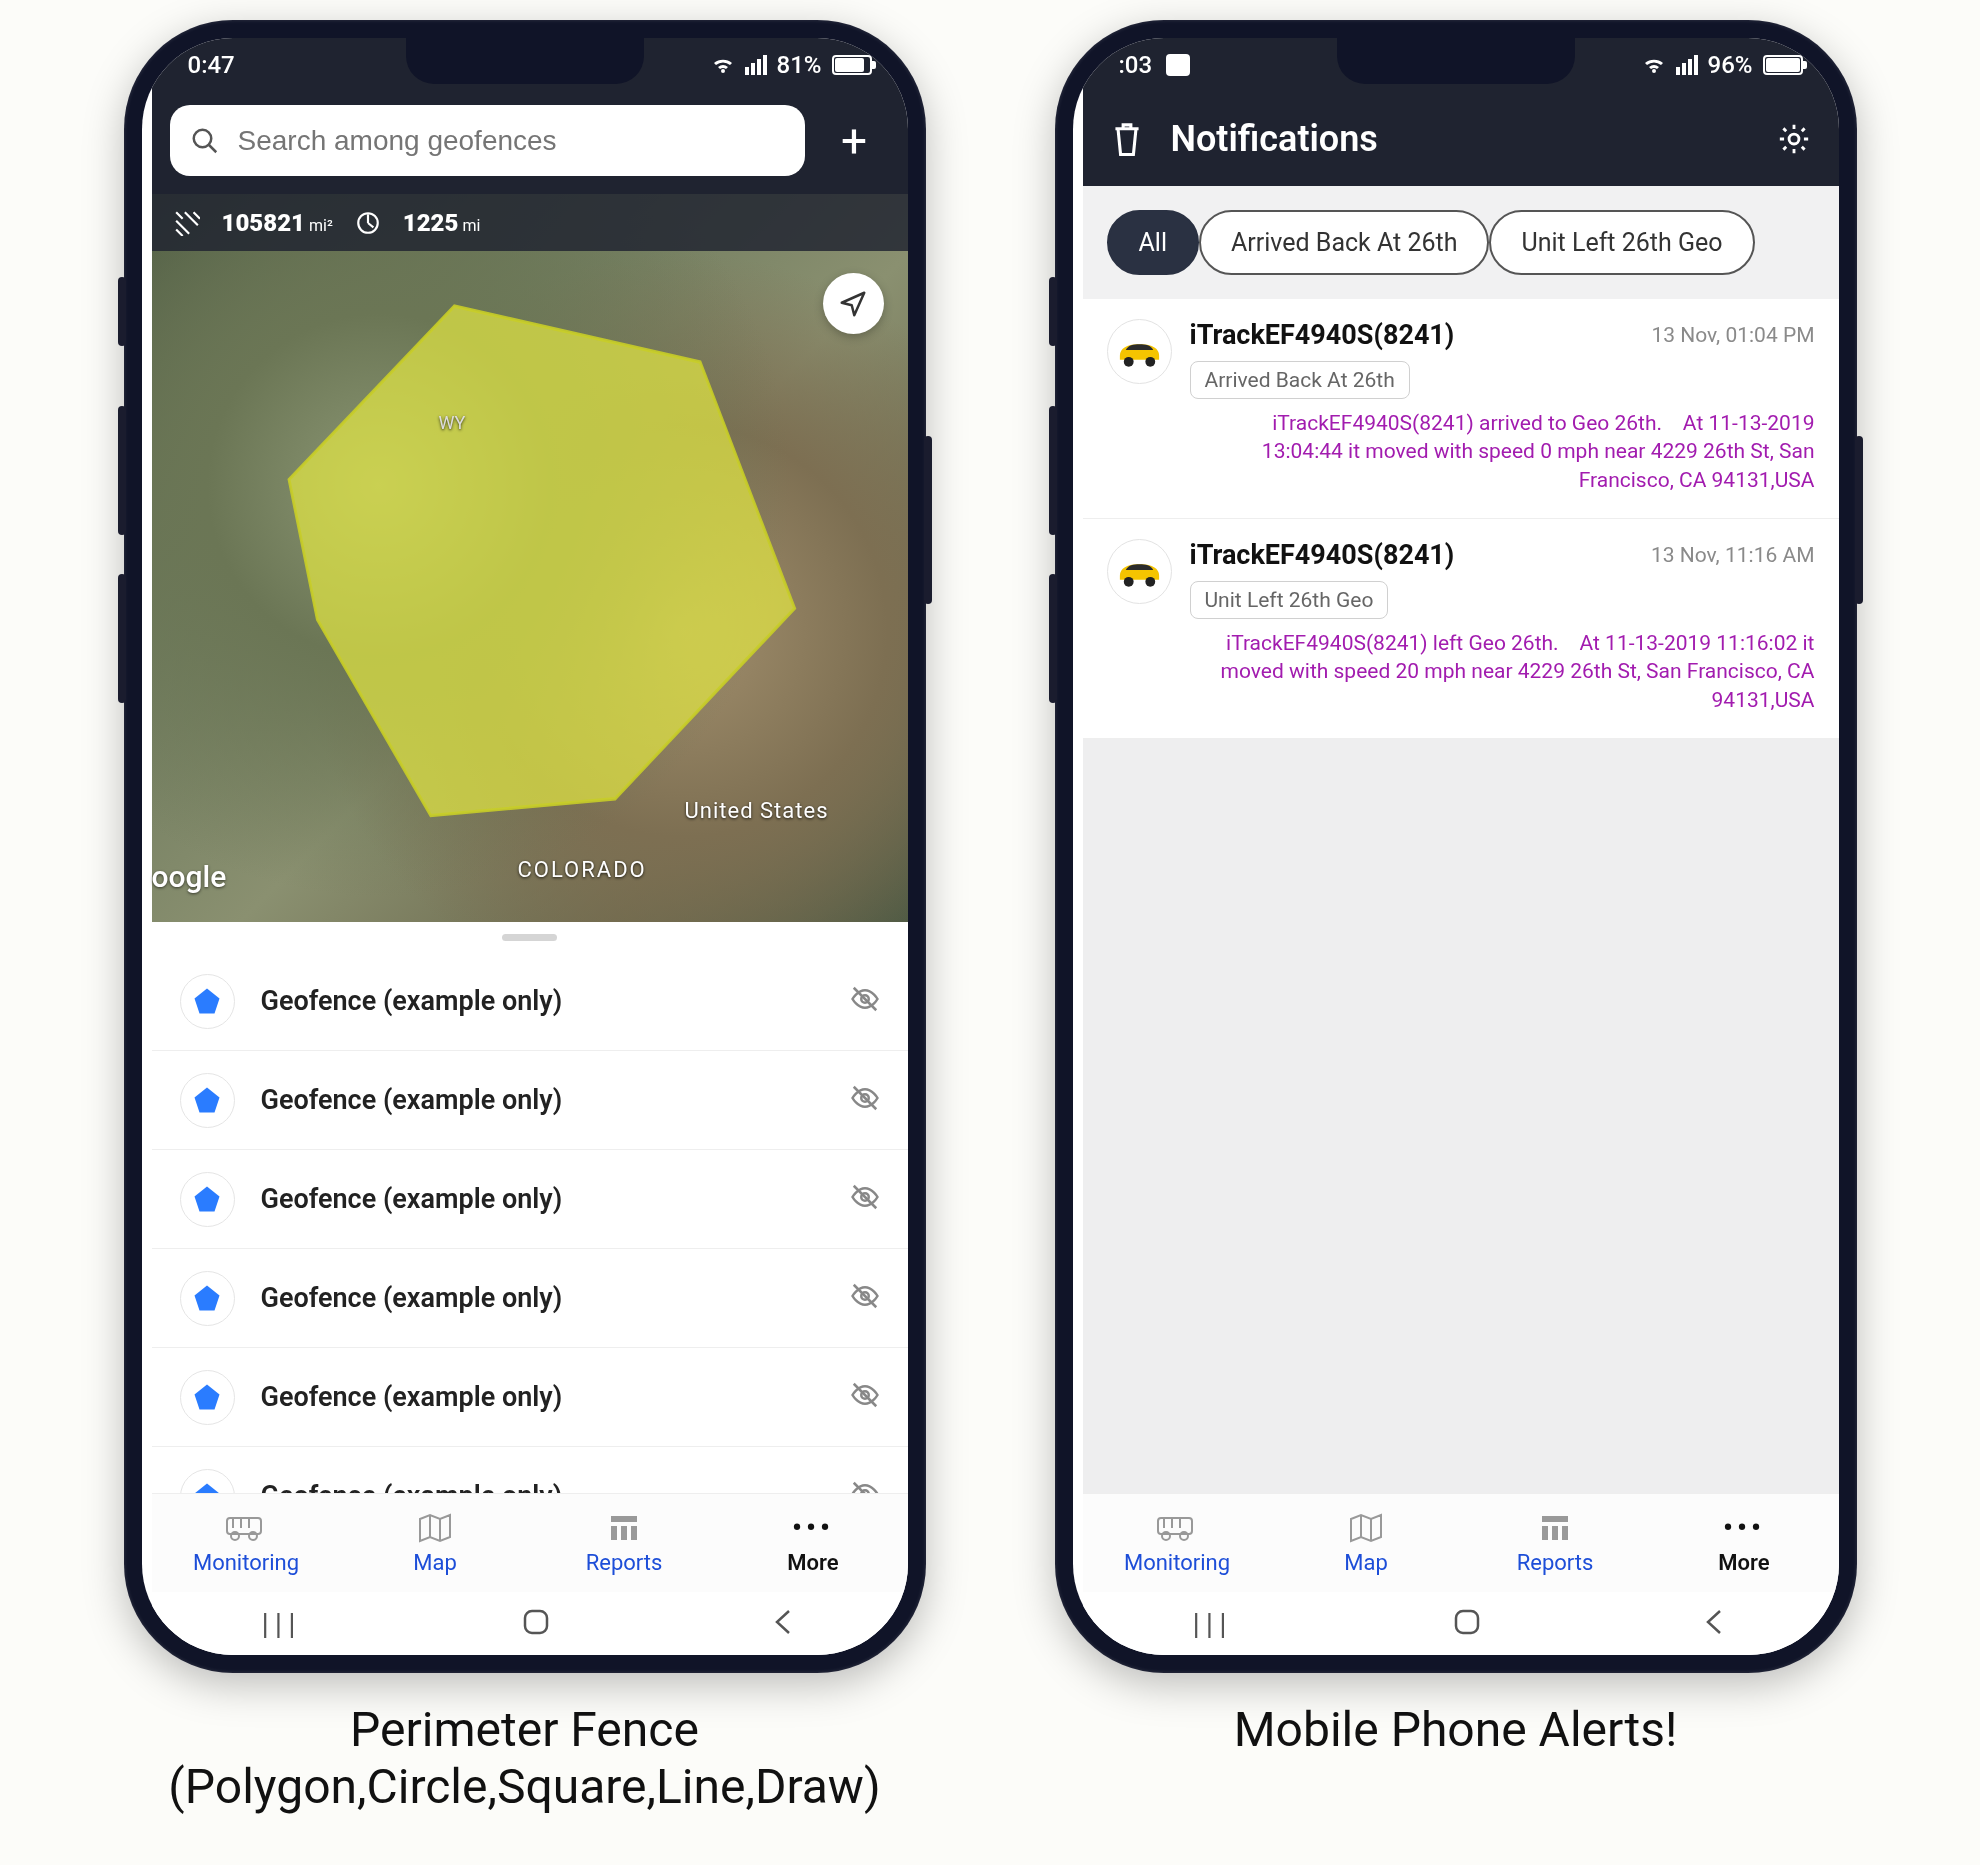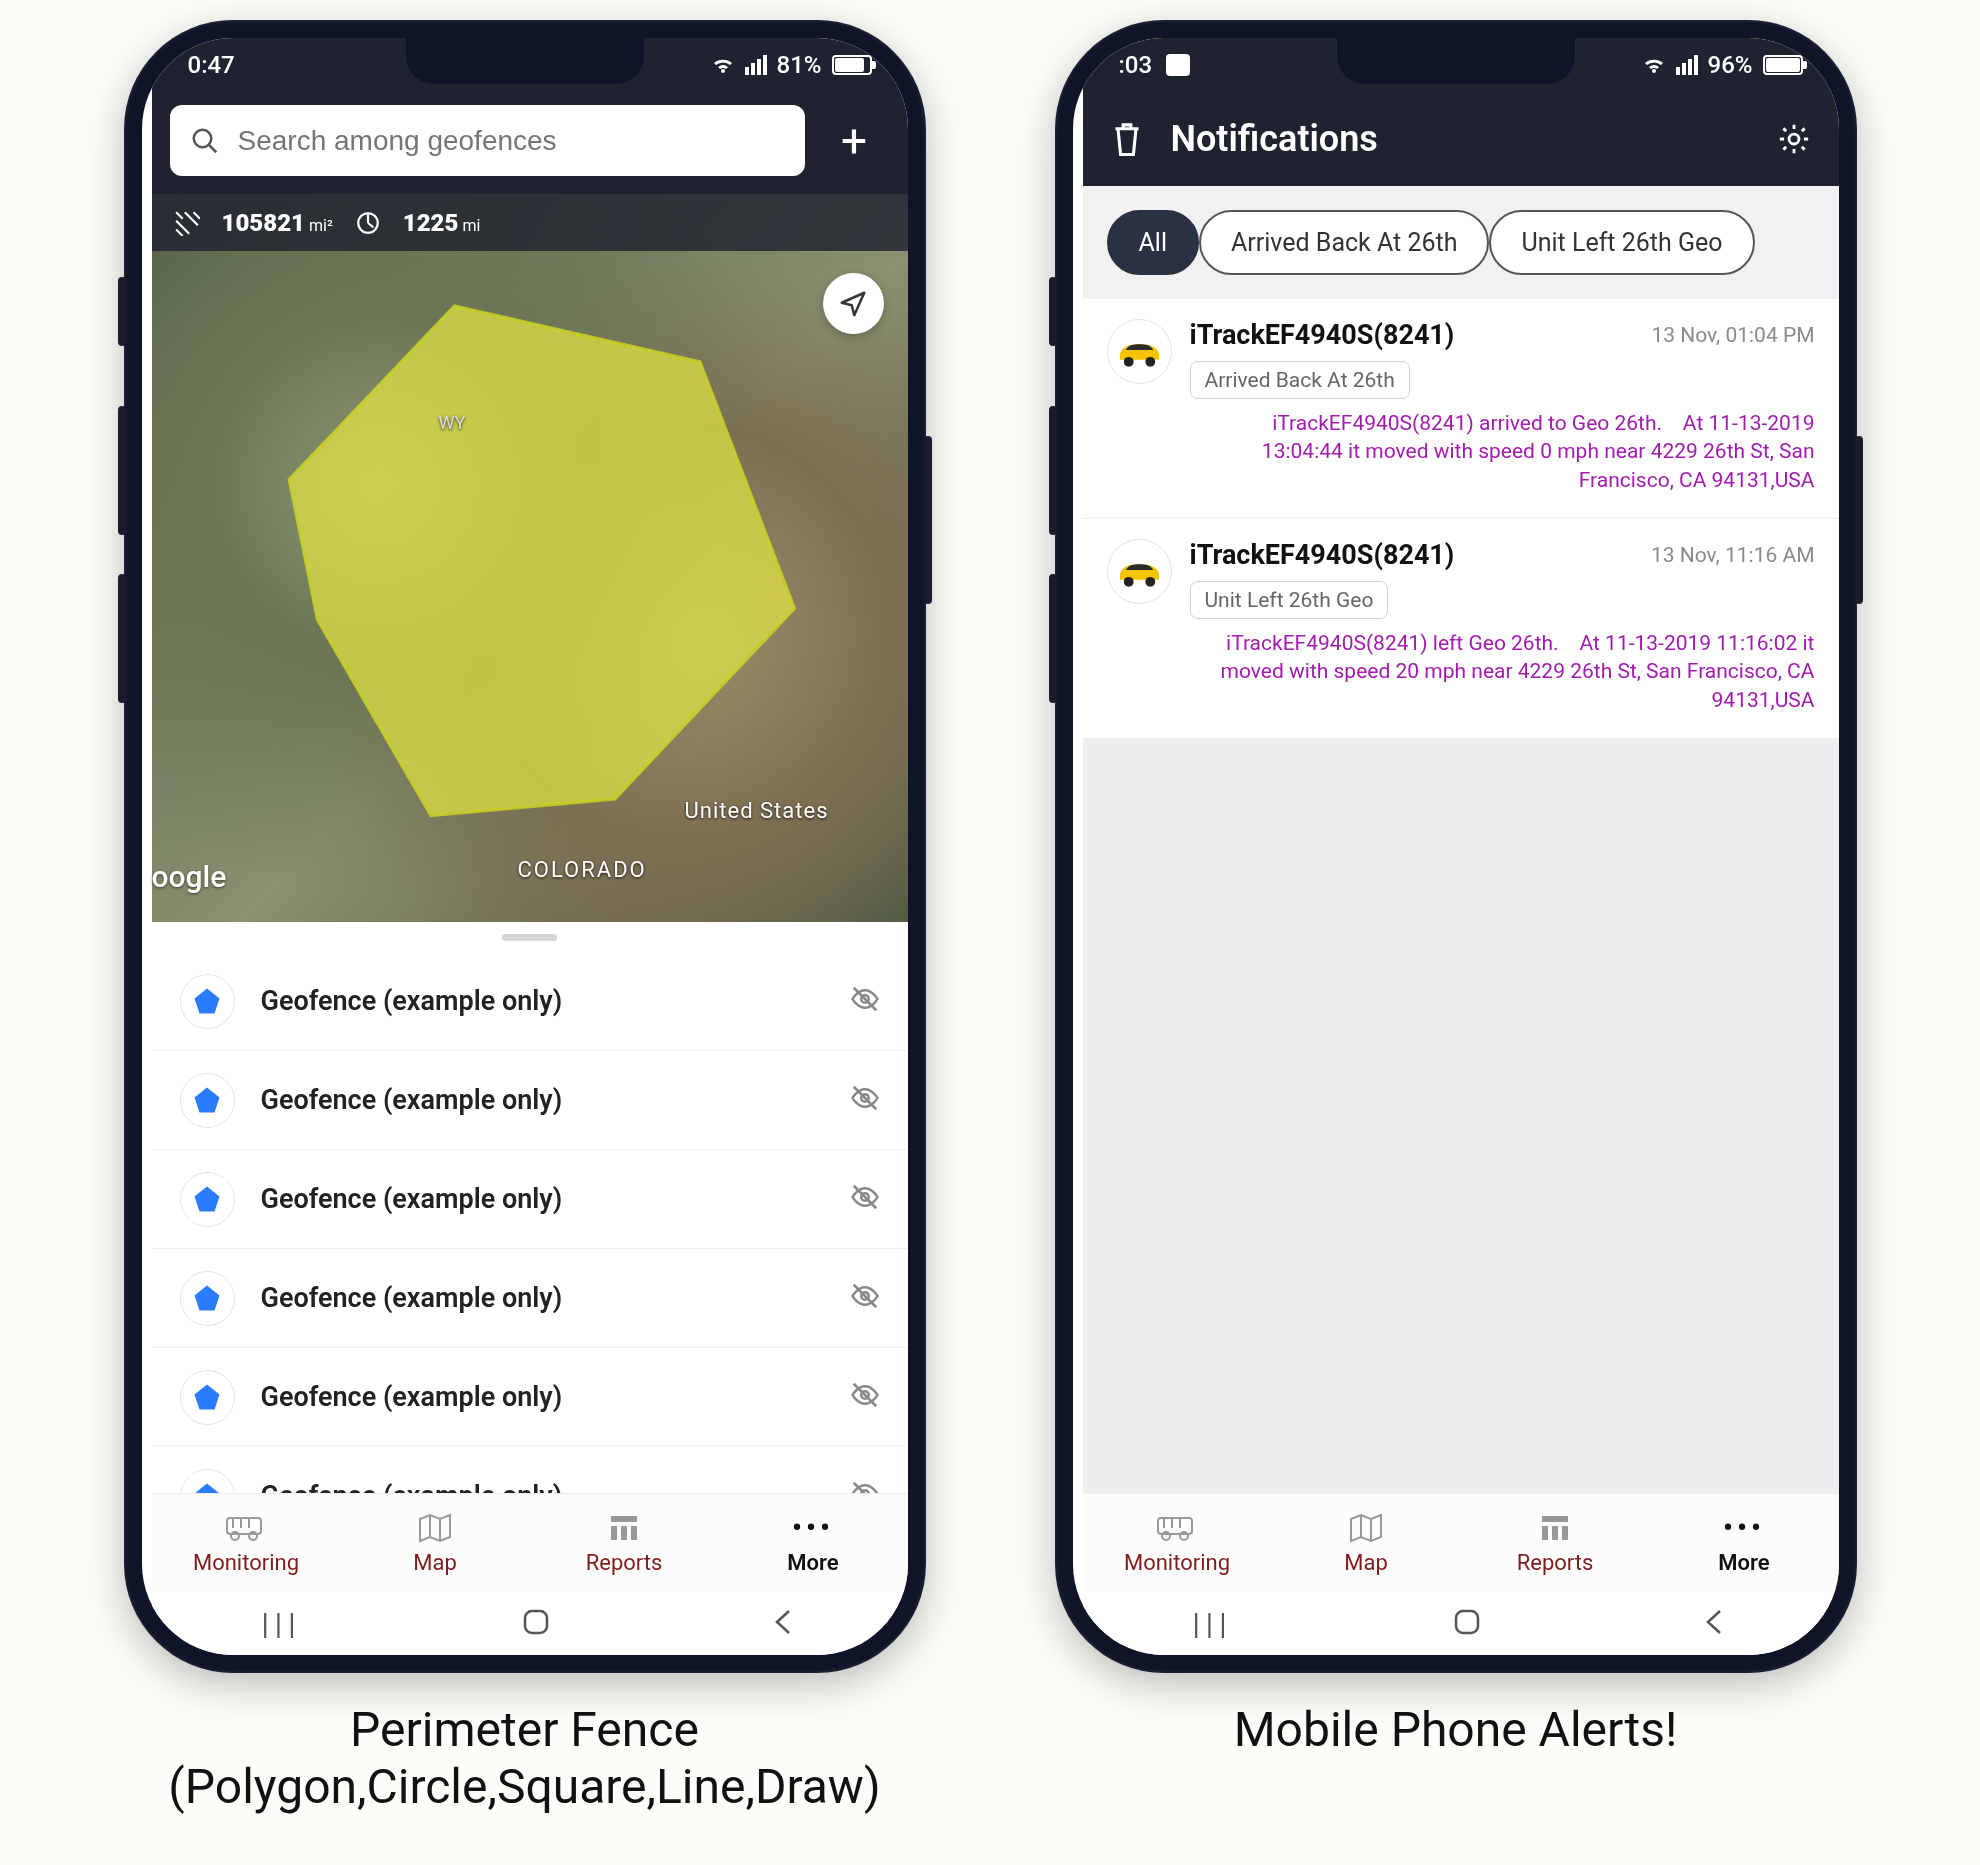--- a/index.html
+++ b/index.html
@@ -71,21 +71,21 @@
   .wifi-ic{width:24px;height:20px;}
   .chat-ic{width:24px;height:22px;background:#fff;border-radius:4px;position:relative;}
   .chat-ic::after{content:'';position:absolute;bottom:-6px;left:6px;border:6px solid transparent;border-top-color:#fff;}
 
   
   .search-row {
     background:#1f2330; padding: 14px 18px 18px 18px;
     display:flex; gap:14px; align-items:center;
   }
   .search-box {
-    flex:1; background:#fff; border-radius:12px; height:71px;
+    flex:1; background:#fff; border-radius:20px; height:71px;
     display:flex; align-items:center; padding:0 20px; gap:18px;
   }
   .search-box input {
     border:none; font-size:28px; flex:1; outline:none; color:#333;
   }
   .add-btn { width:71px; display:flex; align-items:center; justify-content:center; color:#fff; font-size:46px; }
   .map-area {
     position:relative; height:728px;
     background:
       radial-gradient(circle at 30% 40%, #8b9673 0%, #6b7655 25%, transparent 60%),
@@ -122,21 +122,21 @@
     border:1px solid #e5e5e5; display:flex; align-items:center; justify-content:center;
   }
   .geo-name{ font-size:27px; font-weight:600; color:#222; flex:1;}
   .eye-off{ color:#777; }
 
   
   .tabbar{
     height:99px; background:#fcfcfc; border-top:1px solid #eee;
     display:flex;
   }
-  .tab{ flex:1; display:flex; flex-direction:column; align-items:center; justify-content:center; gap:6px; color:#7f1d1d; font-size:22px;}
+  .tab{ flex:1; display:flex; flex-direction:column; align-items:center; justify-content:center; gap:6px; color:#1d4ed8; font-size:22px;}
   .tab.active{ color:#111; font-weight:600;}
   .tab .ic{ height:32px; display:flex; align-items:center; justify-content:center; }
   .navbar{
     height:63px; background:#fff; display:flex; align-items:center; justify-content:space-around; color:#555;
   }
 
   
   .notif-header{
     background:#1f2330; color:#fff; height:95px;
     display:flex; align-items:center; padding:0 28px; gap:28px;

